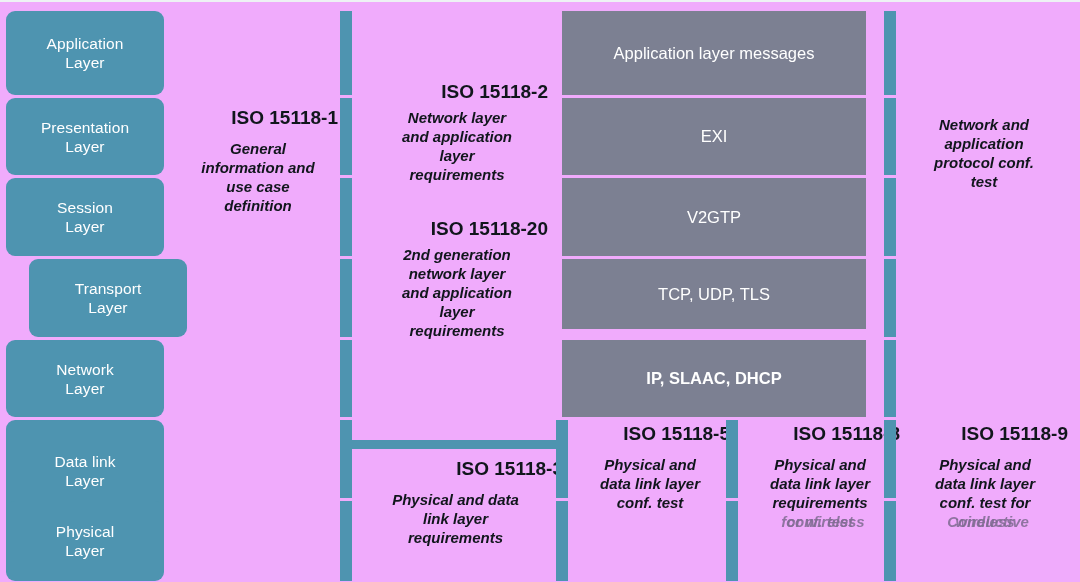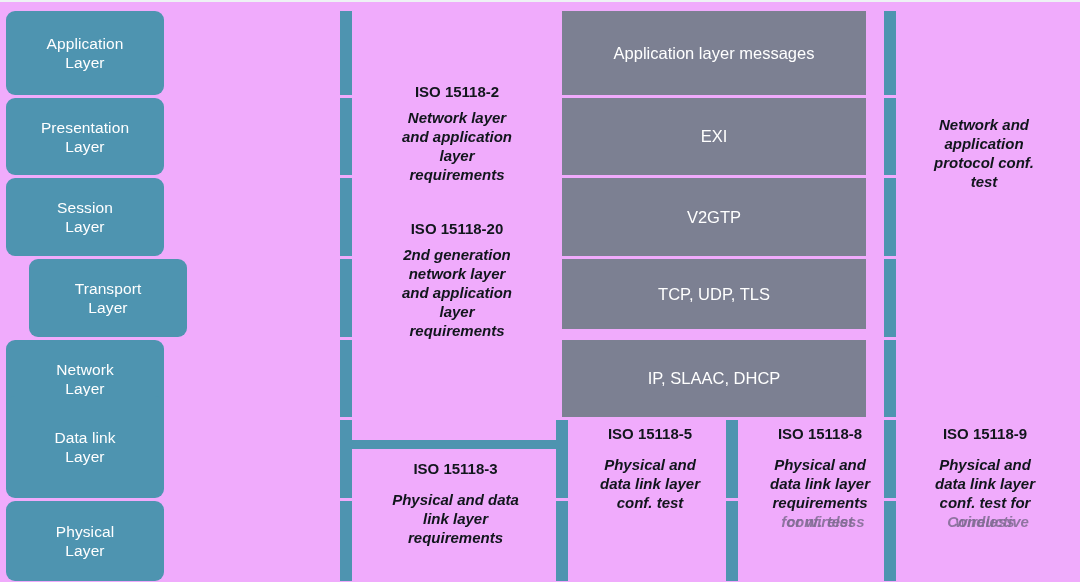--- a/index.html
+++ b/index.html
@@ -65,24 +65,25 @@
   }
 
   
   .std-block {
     position: absolute;
     text-align: center;
     color: #11161c;
     box-sizing: border-box;
   }
   .std-title {
-    font-size: 15px;
+    font-size: 19px;
     font-weight: bold;
     line-height: 24px;
     white-space: nowrap;
+    text-align: right;
   }
   .std-desc {
     font-size: 15px;
     font-style: italic;
     font-weight: bold;
     line-height: 19px;
     margin-top: 9px;
   }
   .std-desc-tight { margin-top: 4px; }
   .std-desc .ln { display: block; font-style: italic; }
@@ -127,29 +128,38 @@
     <span>Layer</span>
   </div>
   <div class="layer-pill" style="top:257px;height:78px;margin-left:23px;">
     <span>Transport</span>
     <span>Layer</span>
   </div>
   <div class="layer-pill" style="top:338px;height:77px;">
     <span>Network</span>
     <span>Layer</span>
   </div>
-  <div class="layer-pill" style="top:394px;height:102px;">
+  <div class="layer-pill" style="top:418px;height:102px;">
     <span>Data link</span>
     <span>Layer</span>
   </div>
   <div class="layer-pill" style="top:499px;height:80px;">
     <span>Physical</span>
     <span>Layer</span>
   </div>
 
+  <div class="std-block" style="left:178px;top:104px;width:160px;">
+    <div class="std-title">ISO 15118-1</div>
+    <div class="std-desc">
+      <span class="ln">General</span>
+      <span class="ln">information and</span>
+      <span class="ln">use case</span>
+      <span class="ln">definition</span>
+    </div>
+  </div>
 
   <div class="vbar" style="left:340px;top:9px;height:84px;"></div>
   <div class="vbar" style="left:340px;top:96px;height:77px;"></div>
   <div class="vbar" style="left:340px;top:176px;height:78px;"></div>
   <div class="vbar" style="left:340px;top:257px;height:78px;"></div>
   <div class="vbar" style="left:340px;top:338px;height:77px;"></div>
   <div class="vbar" style="left:340px;top:418px;height:78px;"></div>
   <div class="vbar" style="left:340px;top:499px;height:80px;"></div>
 
   <div class="hbar" style="left:348px;top:438px;width:215px;"></div>
@@ -192,21 +202,21 @@
   </div>
   <div class="proto-box" style="top:96px;height:77px;">
     <span>EXI</span>
   </div>
   <div class="proto-box" style="top:176px;height:78px;">
     <span>V2GTP</span>
   </div>
   <div class="proto-box" style="top:257px;height:70px;">
     <span>TCP, UDP, TLS</span>
   </div>
-  <div class="proto-box" style="top:338px;height:77px;">
+  <div class="proto-box" style="top:338px;height:77px;font-weight:bold;">
     <span>IP, SLAAC, DHCP</span>
   </div>
 
   <div class="std-block" style="left:570px;top:420px;width:160px;">
     <div class="std-title">ISO 15118-5</div>
     <div class="std-desc">
       <span class="ln">Physical and</span>
       <span class="ln">data link layer</span>
       <span class="ln">conf. test</span>
     </div>

